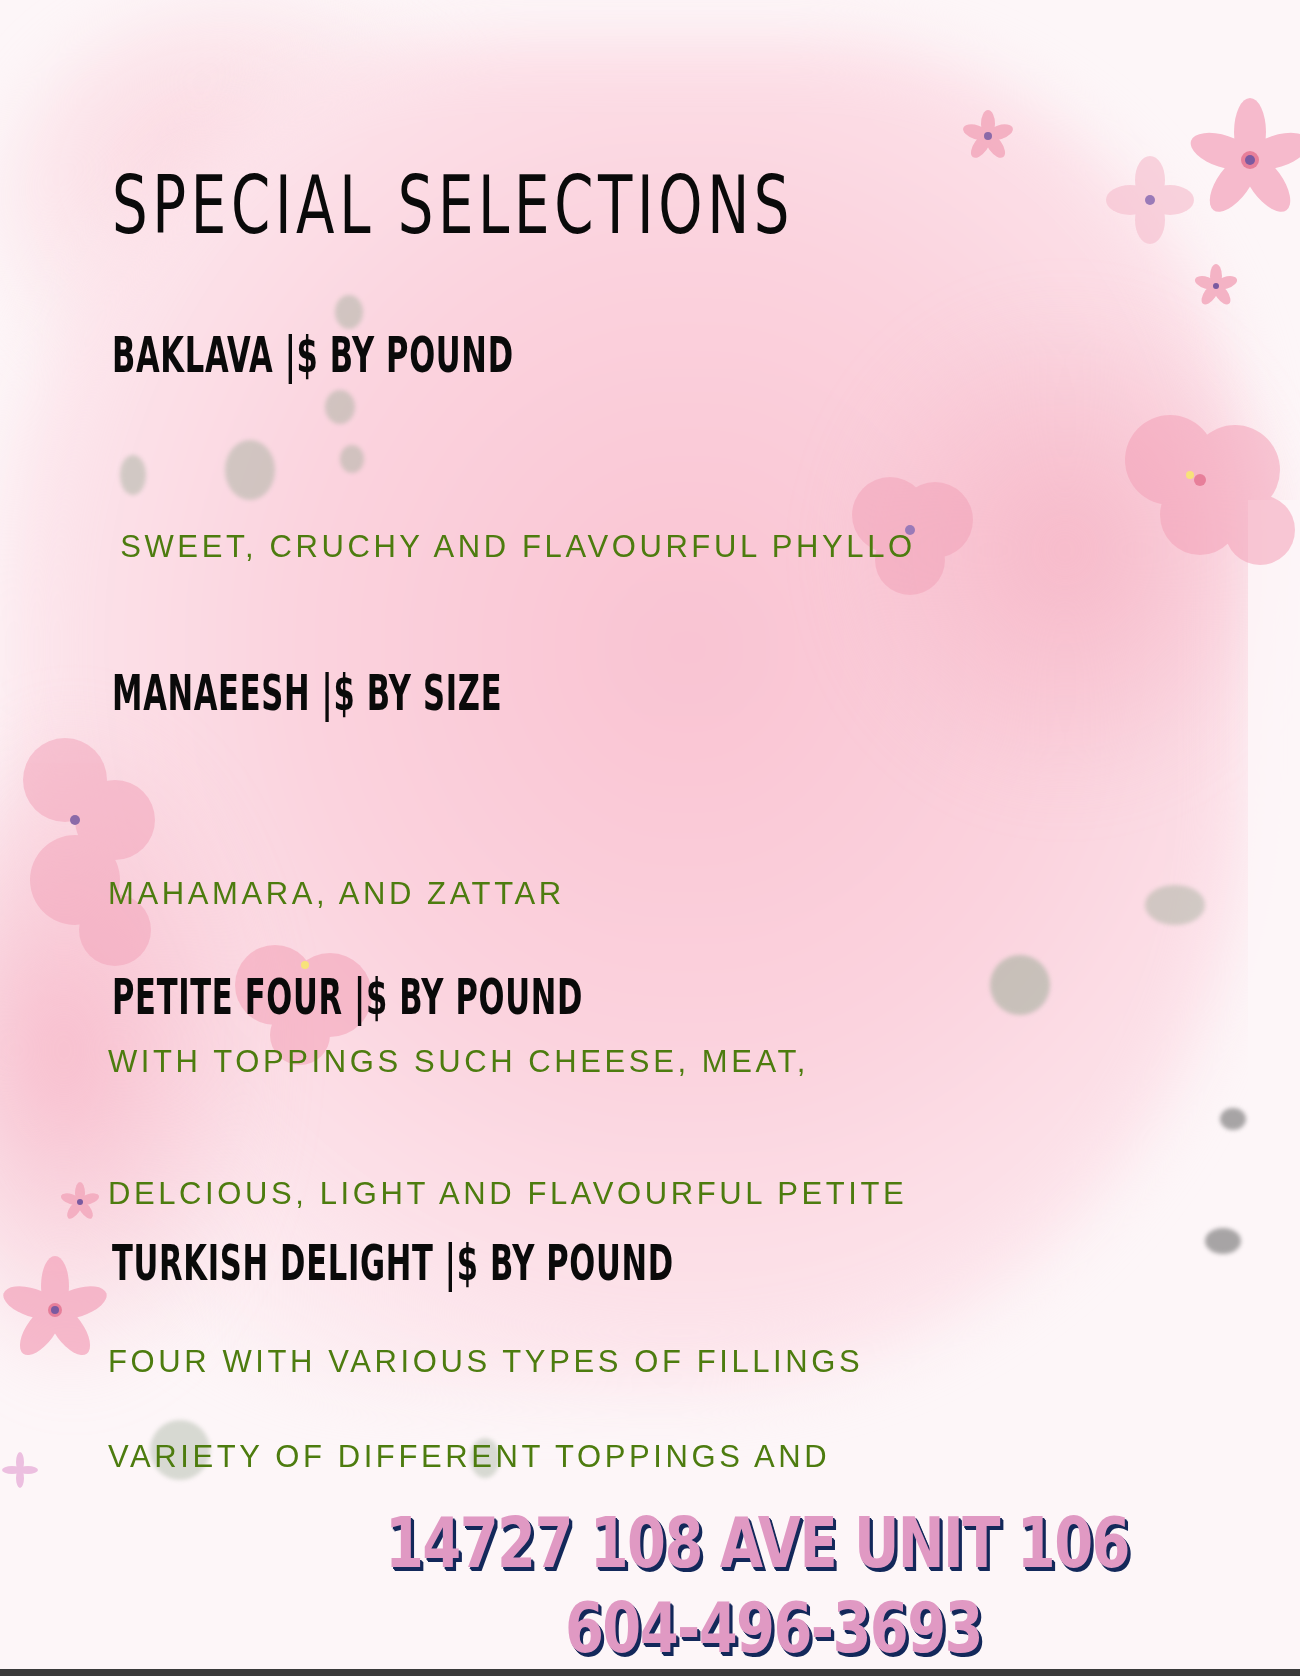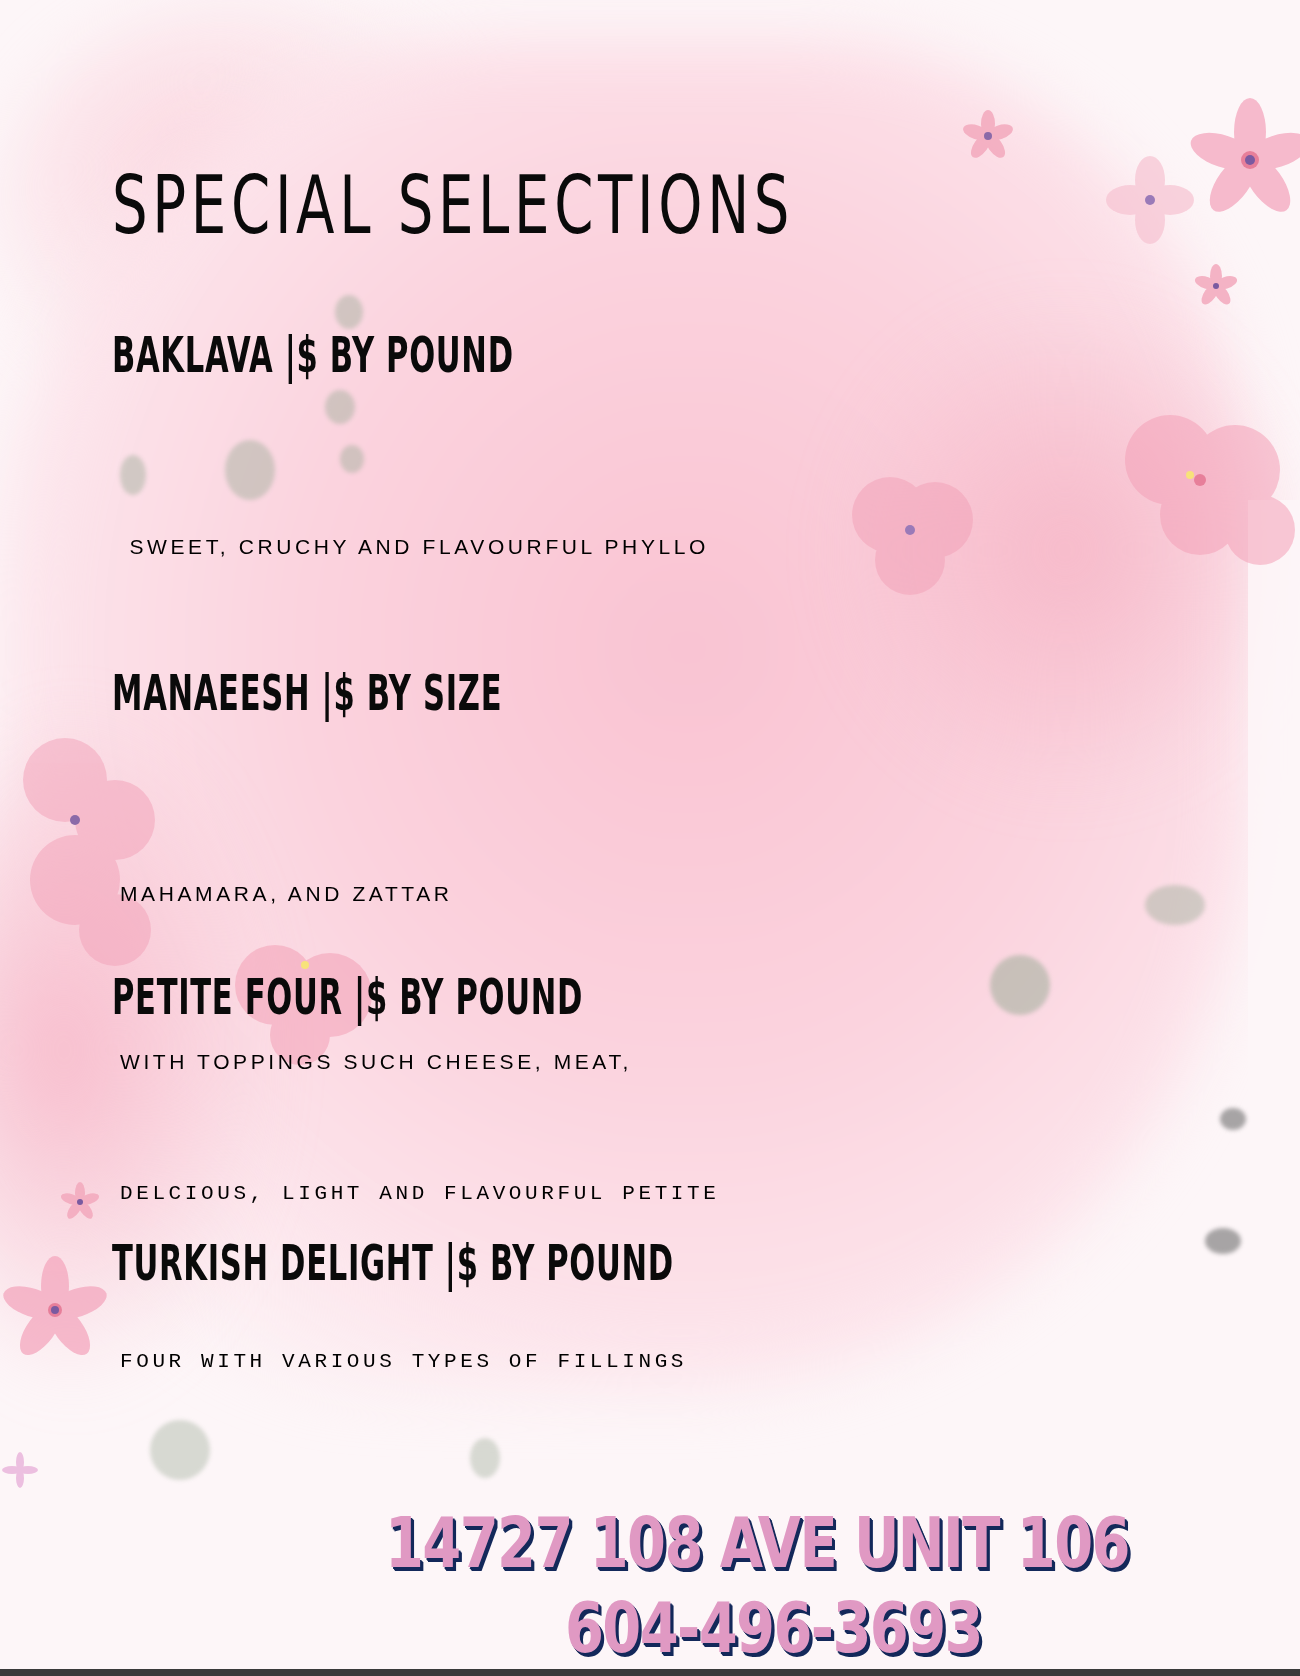--- a/index.html
+++ b/index.html
@@ -42,23 +42,23 @@
     line-height:1;
   }
   .item-head {
     position:absolute; left:112px;
     font-family:"DejaVu Sans Condensed","DejaVu Sans", sans-serif;
     font-size:50px; color:#0a0a0a; font-weight:bold; white-space:nowrap;
     transform:scaleX(0.68); transform-origin:left top; line-height:1;
     letter-spacing:1px;
   }
   .item-desc {
-    position:absolute; left:120px;
-    font-family:"Liberation Sans", sans-serif; font-size:21px;
-    letter-spacing:3.6px; color:#000000; line-height:56px; white-space:pre;
+    position:absolute; left:108px;
+    font-family:"Liberation Sans", sans-serif; font-size:31px;
+    letter-spacing:3.6px; color:#4d7c0f; line-height:56px; white-space:pre;
   }
   .address {
     position:absolute; left:385px; top:1508px;
     font-family:"DejaVu Sans", sans-serif; font-weight:bold;
     font-size:70px; color:#e099c3; white-space:nowrap;
     text-shadow:4px 4px 0 #13285a, 3px 3px 0 #13285a, 2px 2px 0 #13285a;
     transform:scaleX(0.80); transform-origin:left top; line-height:1;
     letter-spacing:-2px;
   }
   .phone {
@@ -207,25 +207,26 @@
   <div> SWEET, CRUCHY AND FLAVOURFUL PHYLLO</div>
 </div>
 
 <div class="item-head" style="top:668px;">MANAEESH |$ BY SIZE</div>
 <div class="item-desc" style="top:754px;">
   <div>MAHAMARA, AND ZATTAR</div>
   <div>WITH TOPPINGS SUCH CHEESE, MEAT,</div>
 </div>
 
 <div class="item-head" style="top:972px;">PETITE FOUR |$ BY POUND</div>
-<div class="item-desc" style="top:1054px;font-family:Liberation Mono, monospace;">
+<div class="item-desc" style="top:1054px;">
   <div>DELCIOUS, LIGHT AND FLAVOURFUL PETITE</div>
   <div>FOUR WITH VARIOUS TYPES OF FILLINGS</div>
 </div>
 
 <div class="item-head" style="top:1238px;">TURKISH DELIGHT |$ BY POUND</div>
 <div class="item-desc" style="top:1317px;">
+  <div>VARIETY OF DIFFERENT TOPPINGS AND</div>
   
   
 </div>
 
 <div class="address">14727 108 AVE UNIT 106</div>
 <div class="phone">604-496-3693</div>
 
 </body></html>

